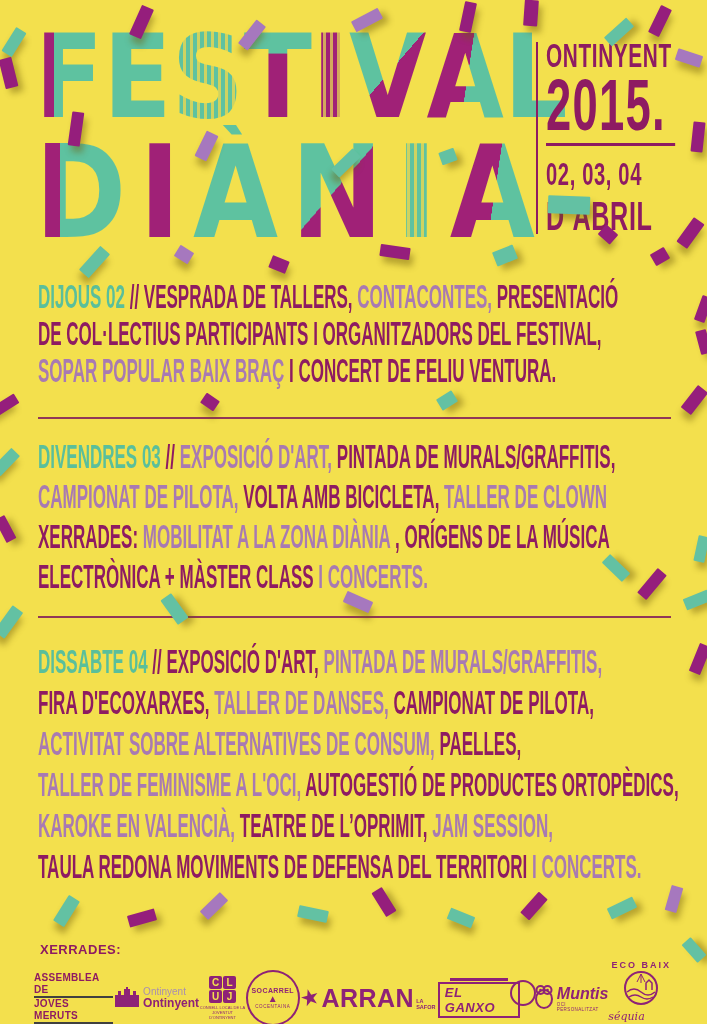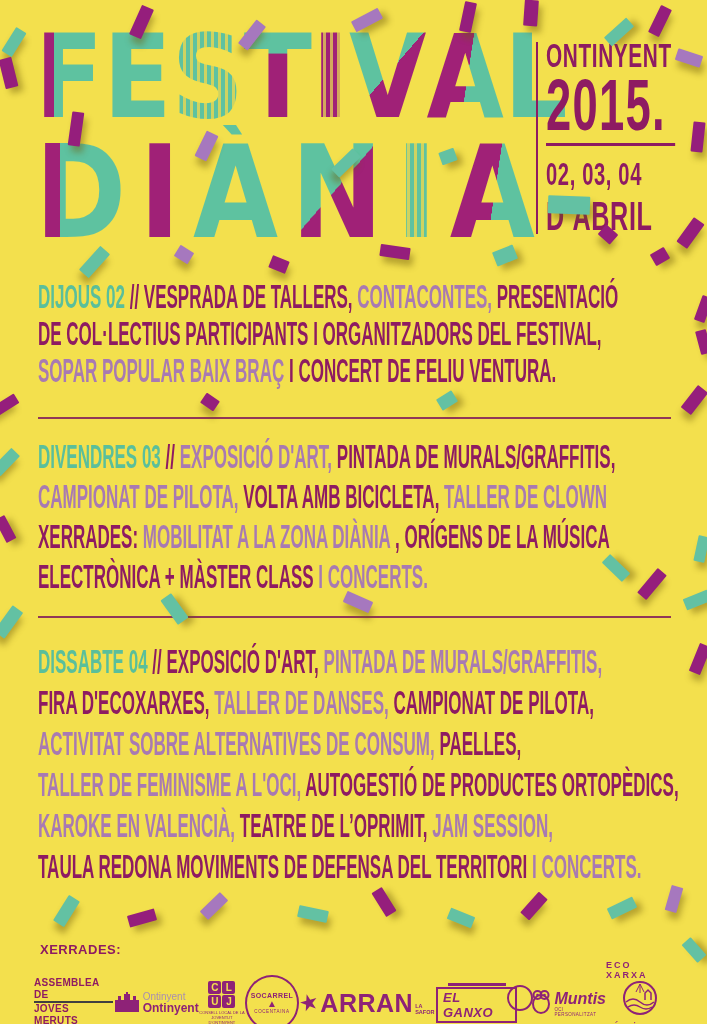--- a/index.html
+++ b/index.html
@@ -258,21 +258,21 @@
             <circle cx="13.5" cy="7" r="1.3" fill="#8e2277"></circle>
         </svg>
       </span>
       <span>
         <div class="muntis-name">Muntis</div>
         <div class="muntis-cap">OCI PERSONALITZAT</div>
       </span>
     </div>
 
     <div class="logo">
-      <div class="eco-name">ECO XARXA</div>
+      <div class="eco-name">ECO BAIX</div>
       <span>
         <svg width="36" height="36" viewBox="0 0 36 36">
           <circle cx="18" cy="18" r="16" fill="none" stroke="#8e2277" stroke-width="2"></circle>
           <path d="M4 22 q7 -6 14 0 t14 0" fill="none" stroke="#8e2277" stroke-width="1.5"></path>
           <path d="M6 27 q6 -4 12 0 t12 0" fill="none" stroke="#8e2277" stroke-width="1.5"></path>
           <path d="M23 20 v-7 l3 -3 l3 3 v7" fill="none" stroke="#8e2277" stroke-width="1.5"></path>
           <path d="M18 4 l-4 8 M18 4 l4 8 M18 4 v9" stroke="#8e2277" stroke-width="1"></path>
         </svg>
       </span>
       <div class="eco-script">séquia mare</div>

